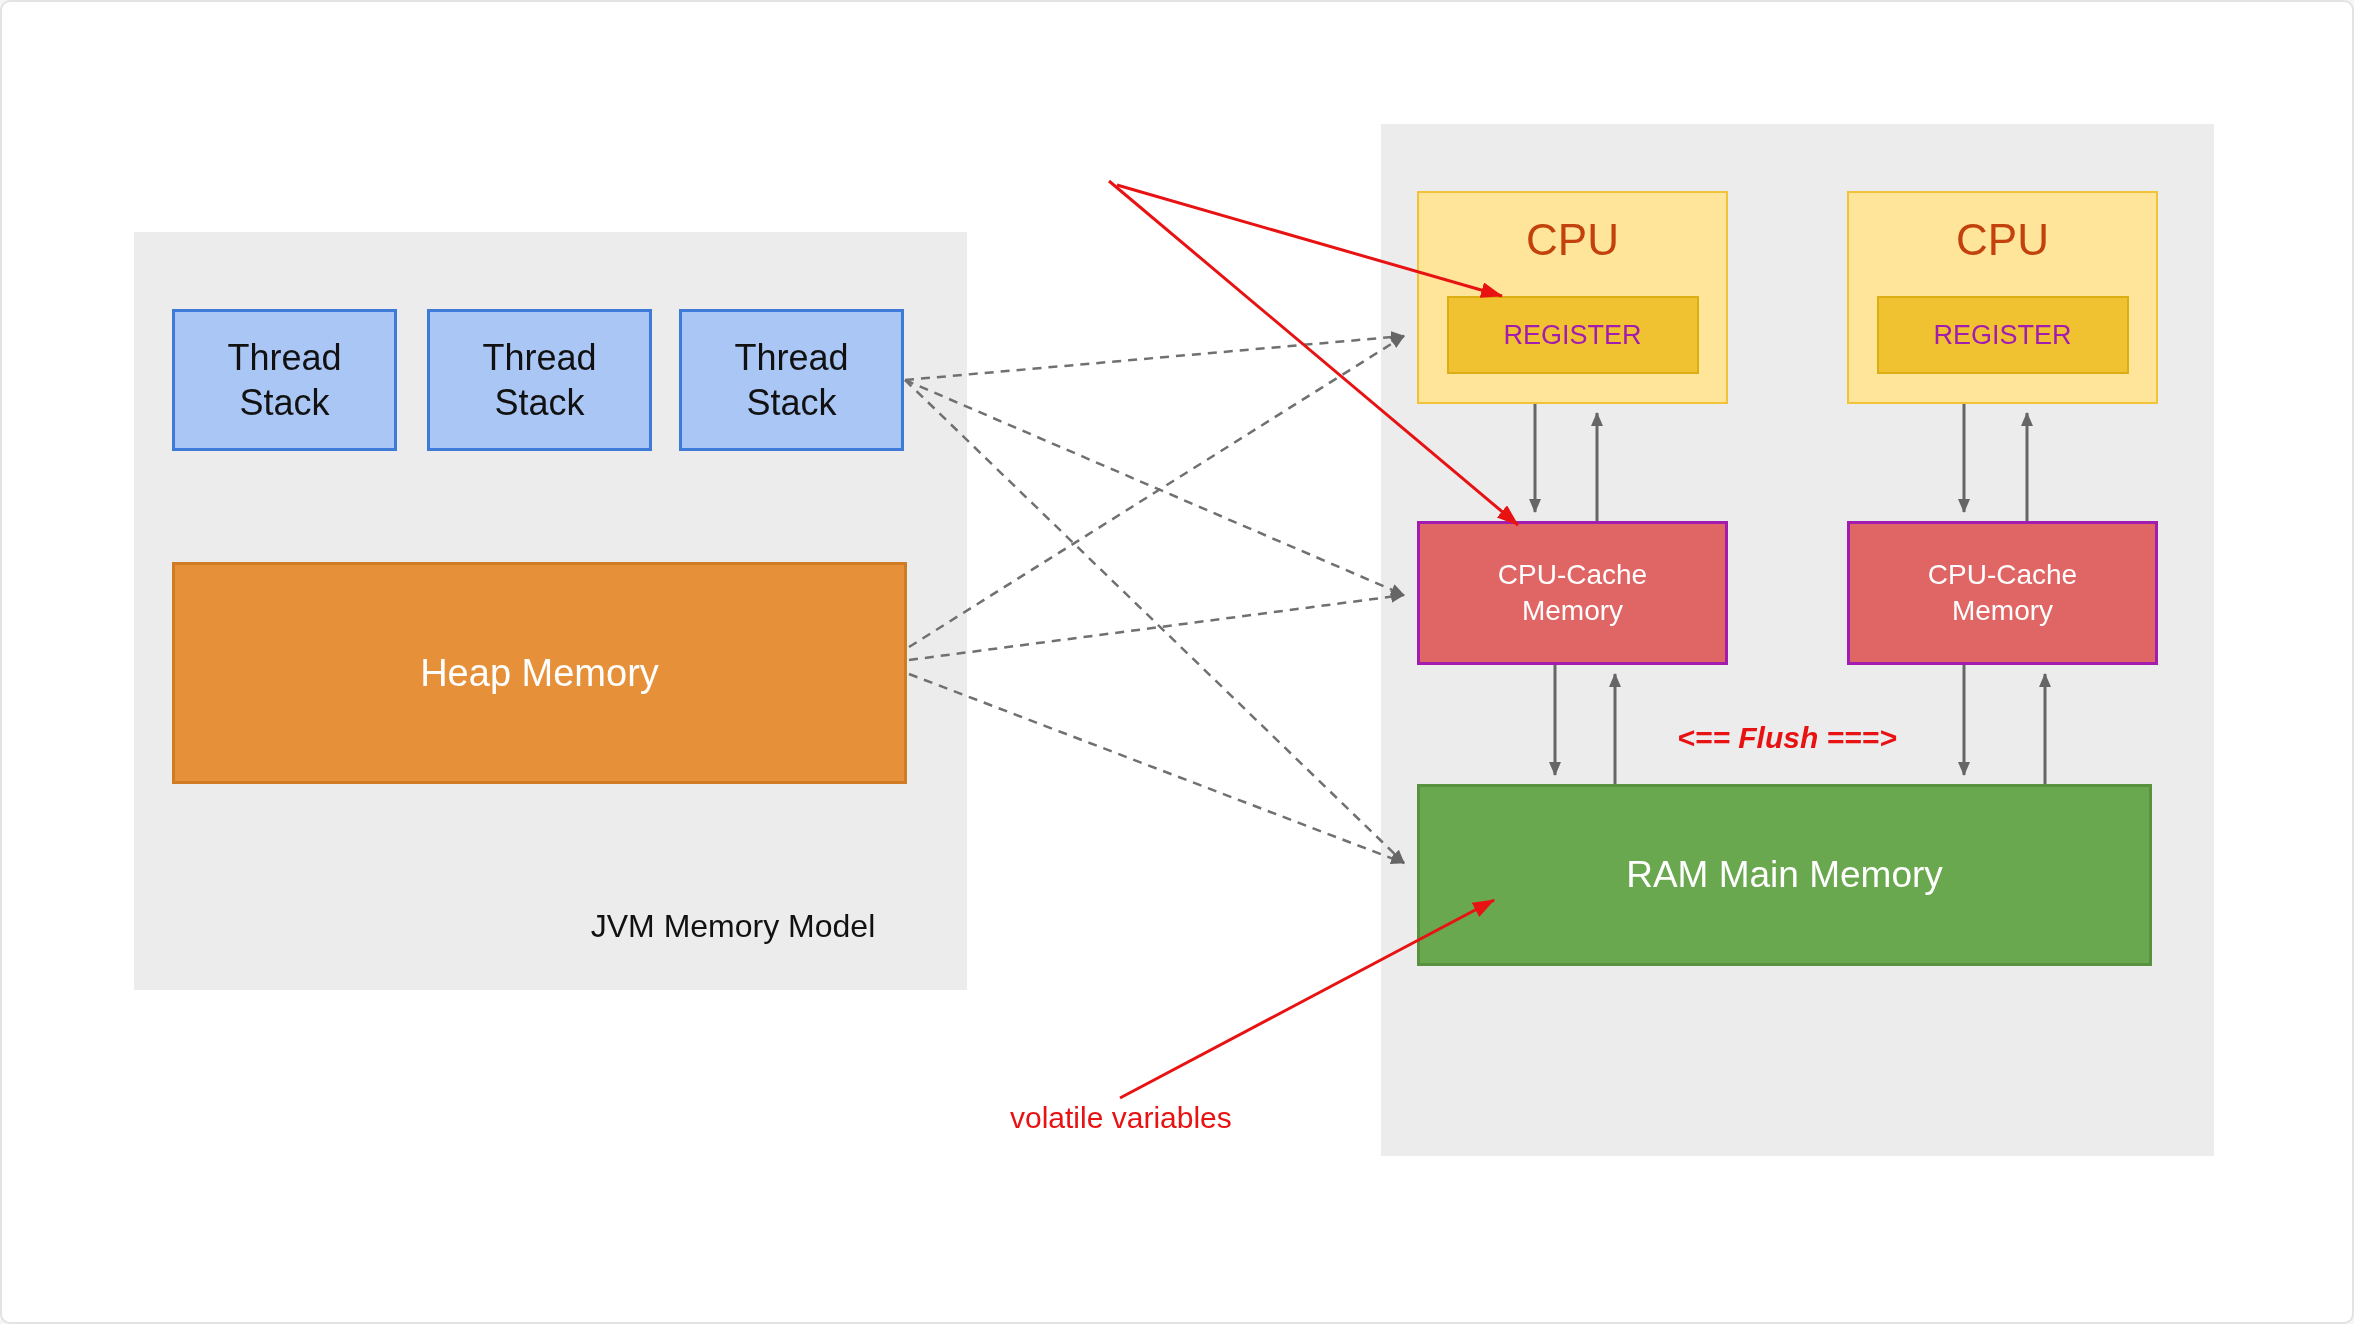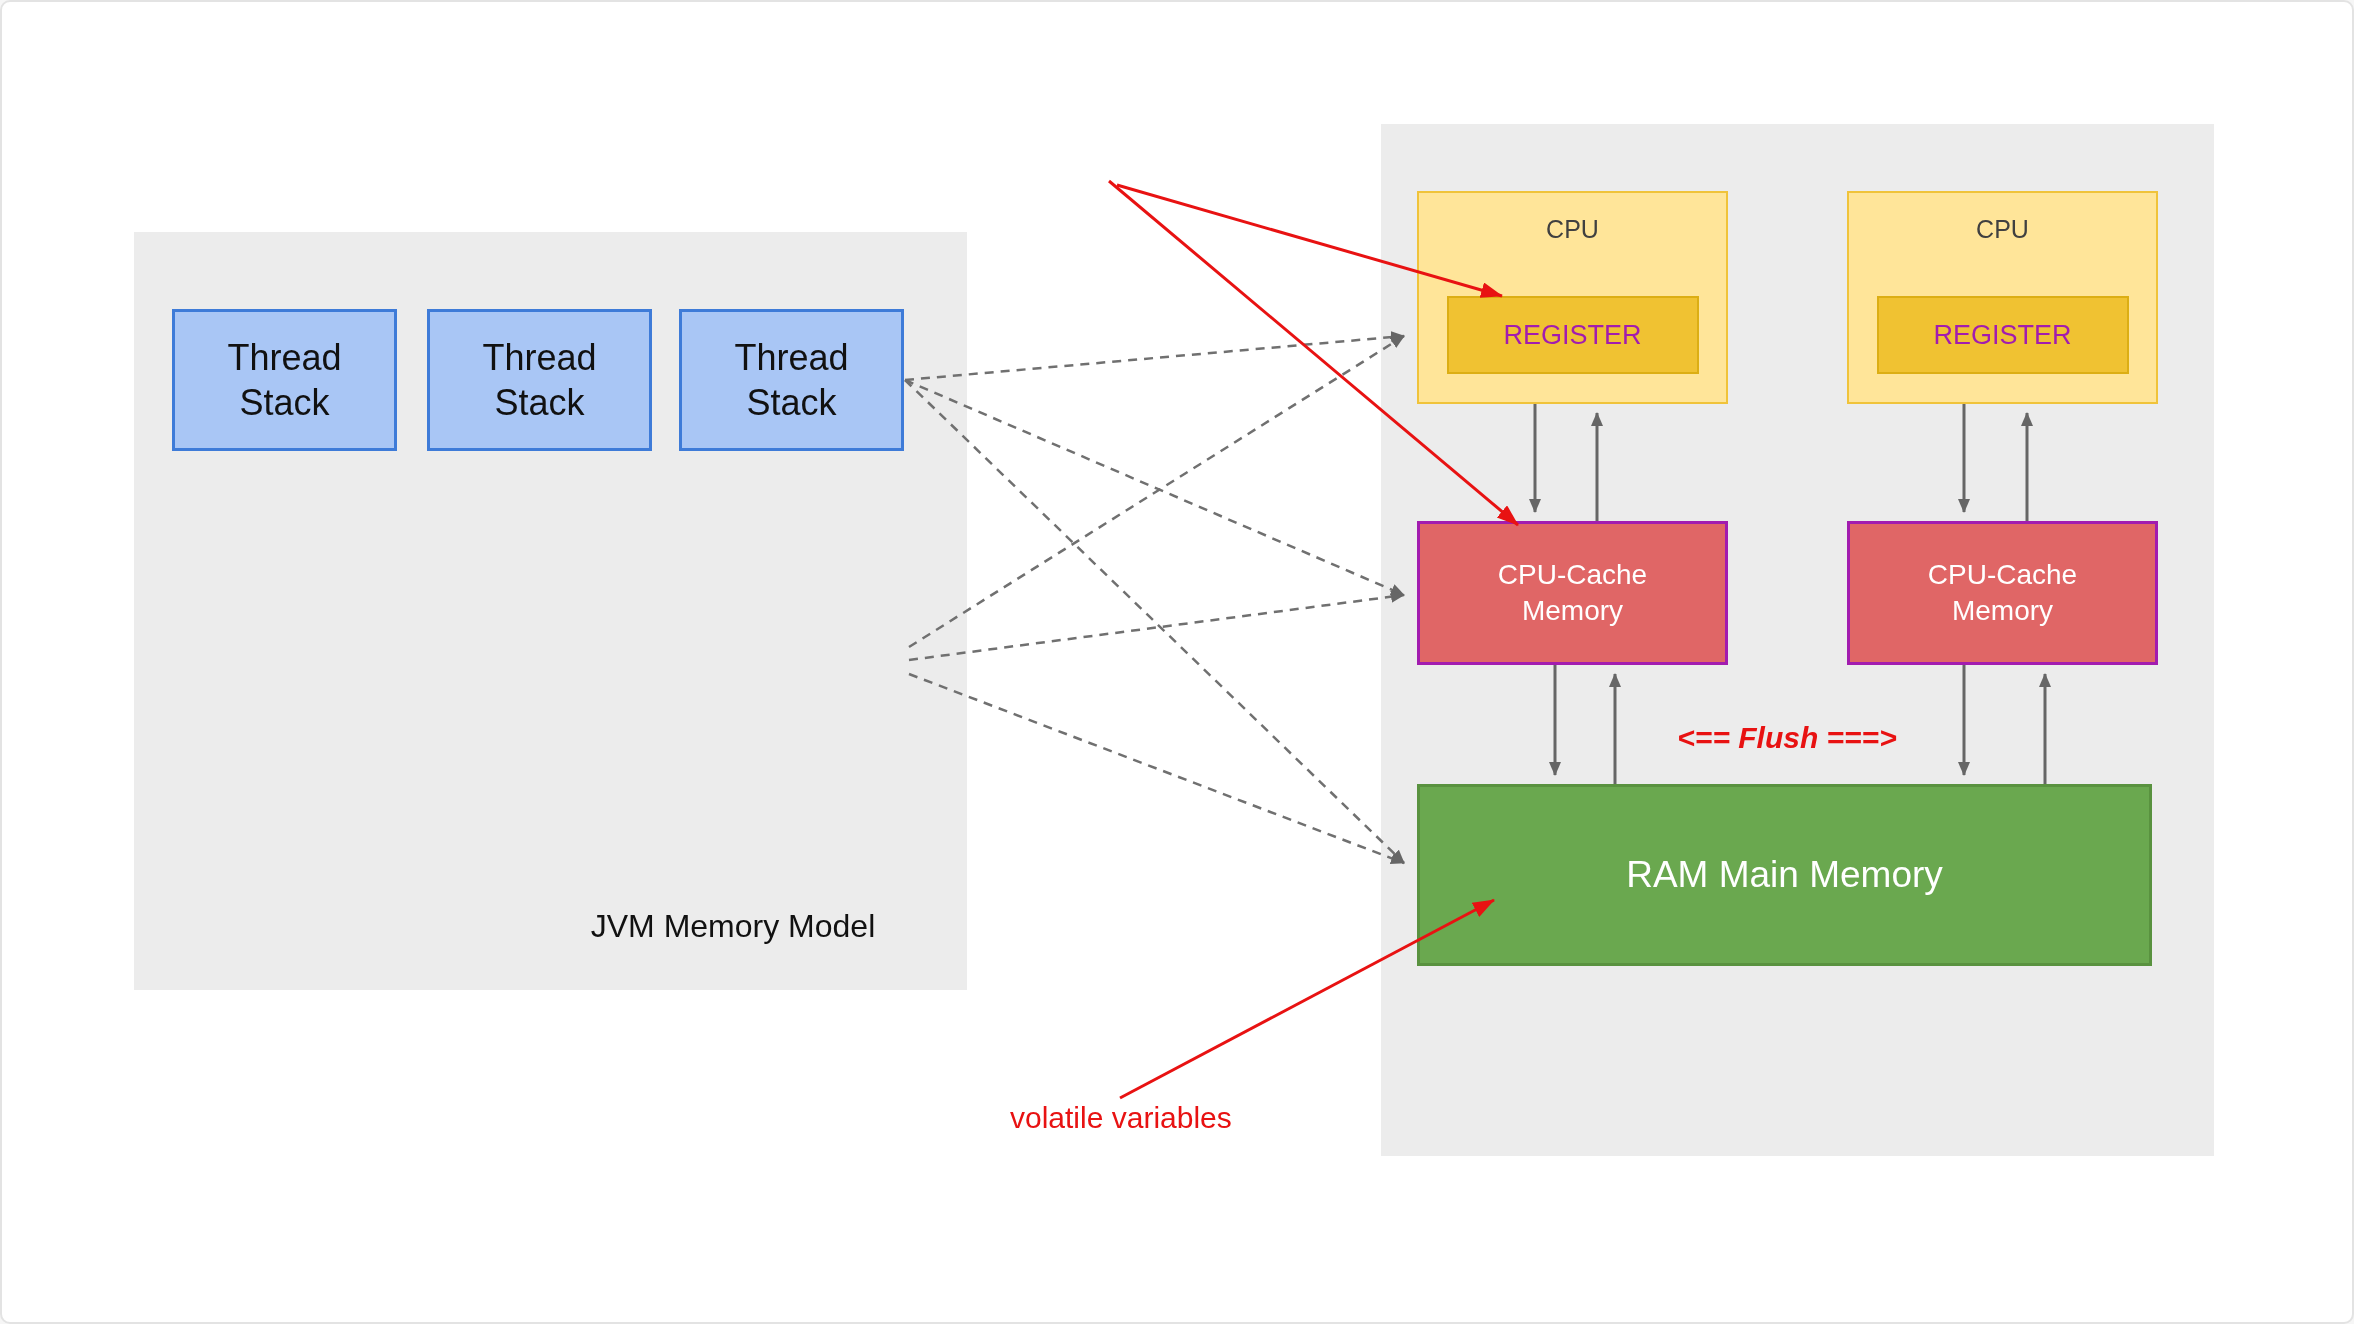--- a/index.html
+++ b/index.html
@@ -43,21 +43,21 @@
   #jvm-title { left:599px; top:676px; }
   #cpu-title { left:593px; top:943px; }
 
   .cpu-box {
     top:67px; width:311px; height:213px;
     background:#ffe599; border:2px solid #f0c33a;
   }
   #cpu1 { left:36px; } #cpu2 { left:466px; }
   .cpu-label {
     position:absolute; top:22px; left:0; width:100%;
-    text-align:center; font-size:25px; color:#404040;
+    text-align:center; font-size:44px; color:#c2410c;
   }
   .register {
     position:absolute; left:50%; transform:translateX(-50%);
     top:103px; width:252px; height:78px;
     background:#f0c232; border:2px solid #dcae14;
     display:flex; align-items:center; justify-content:center;
     font-size:27px; color:#a21caf; box-sizing:border-box;
   }
 
   .cache {
@@ -97,20 +97,23 @@
 
   <div class="panel" id="jvm-panel">
     <div class="box thread-stack" id="ts1">
       <span class="wrap-narrow">Thread Stack</span>
     </div>
     <div class="box thread-stack" id="ts2">
       <span class="wrap-narrow">Thread Stack</span>
     </div>
     <div class="box thread-stack" id="ts3">
       <span class="wrap-narrow">Thread Stack</span>
+    </div>
+    <div class="box heap">
+      <span>Heap Memory</span>
     </div>
     <div class="panel-title" id="jvm-title">JVM Memory Model</div>
   </div>
 
   <div class="panel" id="cpu-panel">
     <div class="box cpu-box" id="cpu1">
       <div class="cpu-label">CPU</div>
       <div class="register">
         <span>REGISTER</span>
       </div>

